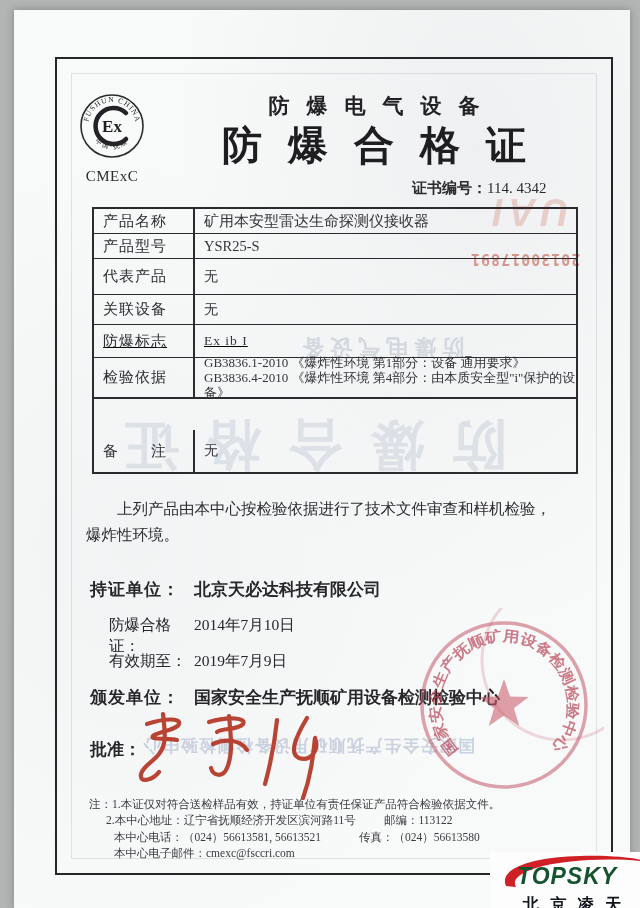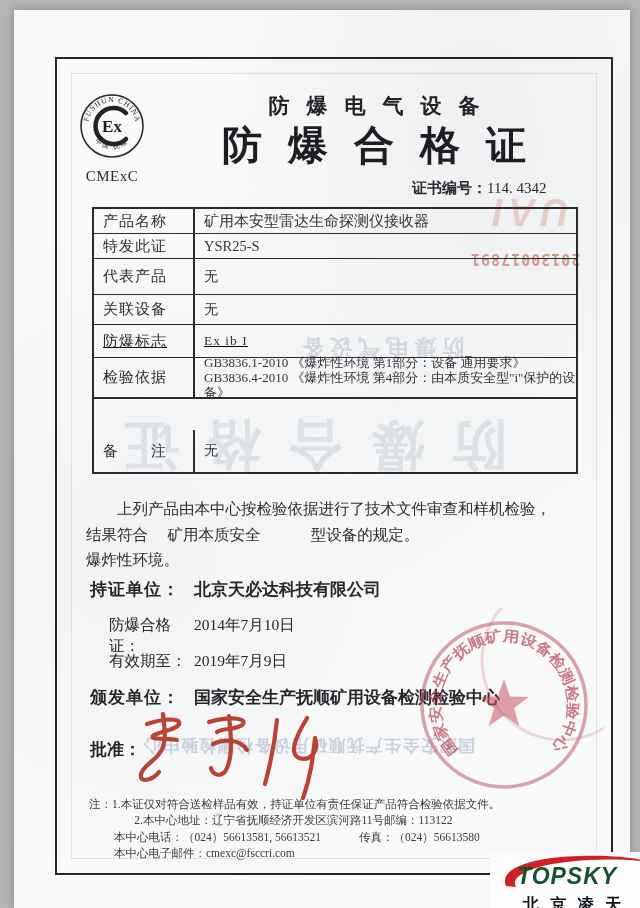--- a/index.html
+++ b/index.html
@@ -66,21 +66,21 @@
   .row-issued   { left:95px;  top:605px; font-size:15.5px; }
   .row-issued   .info-label { width:85px; }
   .row-expiry   { left:95px;  top:641px; font-size:15.5px; }
   .row-expiry   .info-label { width:85px; }
   .row-issuer   { left:76px;  top:676px; font-size:17px; font-weight:bold; }
   .row-issuer   .info-label { width:104px; letter-spacing:1px; }
   .row-approve  { left:76px;  top:728px; font-size:17px; font-weight:bold; }
   
   .notes { position:absolute; left:75px; top:786px; width:480px; font-size:11.5px; line-height:16.4px; color:#3a3a40; z-index:2; }
   .note-line { display:flex; white-space:nowrap; }
-  .n2 { margin-left:17px;text-align:right; } .n3 { margin-left:25px; } .n4 { margin-left:25px; }
+  .n2 { margin-left:17px; } .n3 { margin-left:25px; } .n4 { margin-left:25px; }
   .n2 .nl { width:278px; } .n3 .nl { width:245px; }
   
   .seal { position:absolute; left:398px; top:598px; z-index:4; }
   
   .signature { position:absolute; left:115px; top:700px; z-index:5; }
   
   .wm-serial {
     position:absolute; left:456px; top:240px; z-index:1;
     font-family:"DejaVu Sans Mono",monospace; font-size:15px; font-weight:bold;
     color:rgba(200,120,108,.75); transform:rotate(180deg); letter-spacing:1px;
@@ -144,21 +144,21 @@
   <div class="cert-no">
     <b>证书编号：</b><span>114. 4342</span>
   </div>
 
   <div class="cert-table">
     <div class="t-row r1">
       <div class="t-label">产品名称</div>
       <div class="t-value" style="font-size:15px">矿用本安型雷达生命探测仪接收器</div>
     </div>
     <div class="t-row r2">
-      <div class="t-label">特发此证</div>
+      <div class="t-label">产品型号</div>
       <div class="t-value" style="font-size:14.5px">YSR25-S</div>
     </div>
     <div class="t-row r4">
       <div class="t-label">代表产品</div>
       <div class="t-value">无</div>
     </div>
     <div class="t-row r5">
       <div class="t-label">关联设备</div>
       <div class="t-value">无</div>
     </div>
@@ -174,21 +174,20 @@
       </div>
     </div>
     <div class="t-row r8">
       <div class="t-label">备　　注</div>
       <div class="t-value">无</div>
     </div>
   </div>
 
   <div class="statement">
     <div class="indent">上列产品由本中心按检验依据进行了技术文件审查和样机检验，</div>
-    <div>结果符合　 矿用本质安全　　　 型设备的规定。</div>
     <div>爆炸性环境。</div>
   </div>
 
   <div class="info-row row-holder">
     <span class="info-label">持证单位：</span>
     <span>北京天必达科技有限公司</span>
   </div>
   <div class="info-row row-issued">
     <span class="info-label">防爆合格证：</span>
     <span>2014年7月10日</span>

